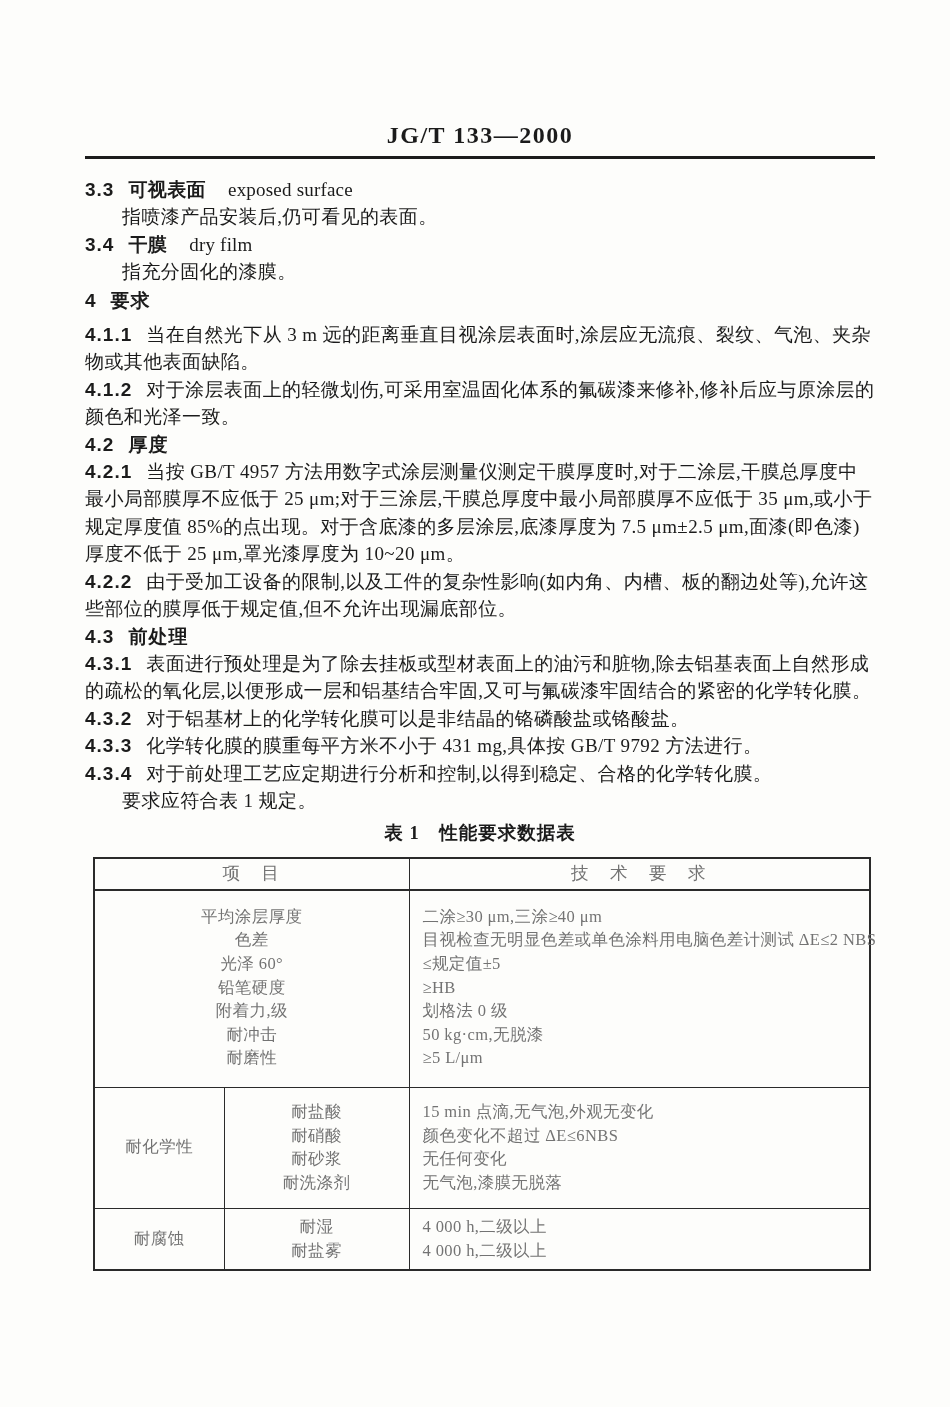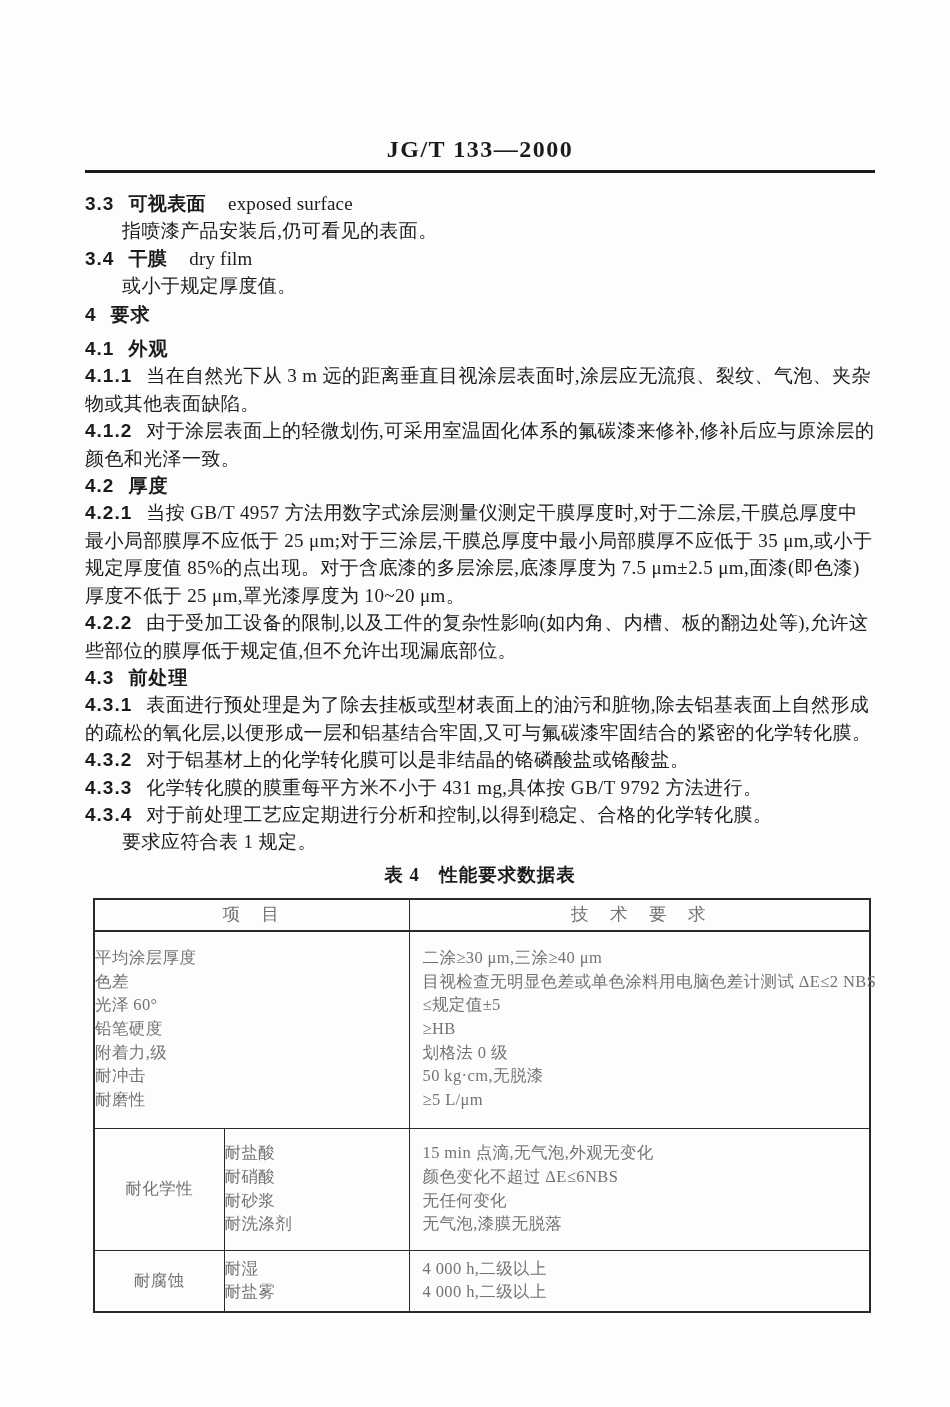--- a/index.html
+++ b/index.html
@@ -8,21 +8,21 @@
     position:relative;
     width:950px; height:1407px;
     margin:0 auto;
     background:#fdfdfb;
     color:#1b1b1b;
     font-family:"Liberation Serif","DejaVu Serif",serif;
     overflow:hidden;
   }
   .inner {
     position:absolute;
-    left:85px; top:136px;
+    left:85px; top:122px;
     width:790px;
   }
   
   .doc-code {
     text-align:center;
     font-weight:bold;
     font-size:24px;
     letter-spacing:1.5px;
     font-family:"Liberation Serif","DejaVu Serif",serif;
   }
@@ -70,21 +70,21 @@
   .perf-table col.colC { width:461px; }
   .perf-table td { border:1.5px solid #2a2a2a; vertical-align:middle; }
   .perf-table .th {
     height:32px;
     text-align:center;
     font-size:17.5px;
     letter-spacing:2px;
     border-bottom:2px solid #2a2a2a;
   }
   .tline { line-height:23.6px; height:23.6px; white-space:nowrap; }
-  .items-cell { text-align:left; }
+  .items-cell { text-align:center; }
   .reqs-cell  { text-align:left; padding-left:13px; }
   .sec1 td { padding-top:14px; padding-bottom:17px; }
   .sec2 td { padding-top:12px; padding-bottom:14px; }
   .sec3 td { padding-top:6px;  padding-bottom:7px; }
   .group-cell { text-align:center; letter-spacing:0.5px; }
 </style>
 </head>
 <body>
 
 <div class="page">
@@ -96,29 +96,26 @@
     <div class="bodytext">
 
       <div class="term-line">
         <span class="cnum">3.3</span><span class="term-zh">可视表面</span><span class="term-en">exposed surface</span>
       </div>
       <p class="def">指喷漆产品安装后,仍可看见的表面。</p>
 
       <div class="term-line">
         <span class="cnum">3.4</span><span class="term-zh">干膜</span><span class="term-en">dry film</span>
       </div>
-      <p class="def">或小于规定厚度值。</p>
+      <p class="def">指充分固化的漆膜。</p>
 
       <div class="heading h-major">
         <span class="cnum">4</span><span class="htitle">要求</span>
       </div>
 
-      <div class="heading">
-        <span class="cnum">4.1</span><span class="htitle">外观</span>
-      </div>
       <p class="para">
         <span class="cnum">4.1.1</span><span class="ptext">当在自然光下从 3 m 远的距离垂直目视涂层表面时,涂层应无流痕、裂纹、气泡、夹杂物或其他表面缺陷。</span>
       </p>
       <p class="para">
         <span class="cnum">4.1.2</span><span class="ptext">对于涂层表面上的轻微划伤,可采用室温固化体系的氟碳漆来修补,修补后应与原涂层的颜色和光泽一致。</span>
       </p>
 
       <div class="heading">
         <span class="cnum">4.2</span><span class="htitle">厚度</span>
       </div>
@@ -140,21 +137,21 @@
       </p>
       <p class="para">
         <span class="cnum">4.3.3</span><span class="ptext">化学转化膜的膜重每平方米不小于 431 mg,具体按 GB/T 9792 方法进行。</span>
       </p>
       <p class="para">
         <span class="cnum">4.3.4</span><span class="ptext">对于前处理工艺应定期进行分析和控制,以得到稳定、合格的化学转化膜。</span>
       </p>
 
       <p class="intro">要求应符合表 1 规定。</p>
 
-      <div class="table-caption">表 4　性能要求数据表</div>
+      <div class="table-caption">表 1　性能要求数据表</div>
 
       <table class="perf-table">
         <colgroup>
             <col class="colA">
             <col class="colB">
             <col class="colC">
           </colgroup>
         <tbody>
           <tr>
             <td colspan="2" class="th">项　目</td>

